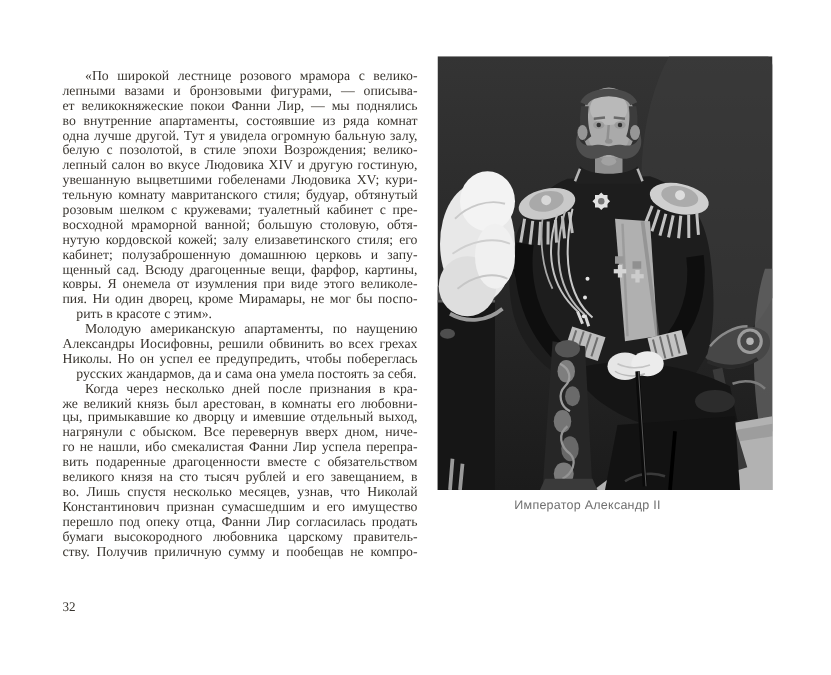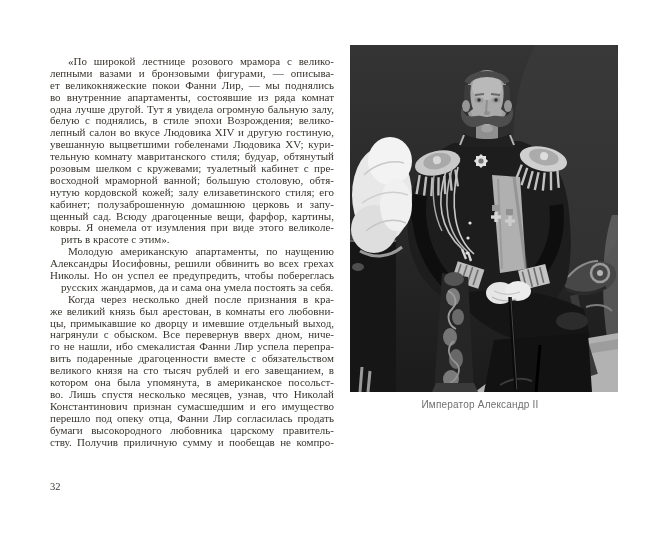--- a/index.html
+++ b/index.html
@@ -25,59 +25,59 @@
   .page-number{
     position:absolute;left:50px;top:481px;width:284px;text-align:left;
     color:#39352f;font-size:10.5px;font-family:"Liberation Serif", serif;
   }
   
   .photo-wrap{
     position:absolute;left:350px;top:45px;width:268px;height:347px;
   }
   .photo-wrap svg{display:block;}
   .photo-caption{
-    position:absolute;left:346px;top:399px;width:268px;text-align:center;
+    position:absolute;left:336px;top:399px;width:268px;text-align:center;
     color:#6f6f6f;font-size:10px;font-family:"Liberation Sans", sans-serif;
     letter-spacing:.2px;
   }
 </style>
 </head>
 <body>
 
 <div class="book-page">
 
   <div class="text-column">
       <div class="line indent">«По широкой лестнице розового мрамора с велико-</div>
       <div class="line">лепными вазами и бронзовыми фигурами, — описыва-</div>
       <div class="line">ет великокняжеские покои Фанни Лир, — мы поднялись</div>
       <div class="line">во внутренние апартаменты, состоявшие из ряда комнат</div>
       <div class="line">одна лучше другой. Тут я увидела огромную бальную залу,</div>
-      <div class="line">белую с поднялись, в стиле эпохи Возрождения; велико-</div>
+      <div class="line">белую с позолотой, в стиле эпохи Возрождения; велико-</div>
       <div class="line">лепный салон во вкусе Людовика XIV и другую гостиную,</div>
       <div class="line">увешанную выцветшими гобеленами Людовика XV; кури-</div>
       <div class="line">тельную комнату мавританского стиля; будуар, обтянутый</div>
       <div class="line">розовым шелком с кружевами; туалетный кабинет с пре-</div>
       <div class="line">восходной мраморной ванной; большую столовую, обтя-</div>
       <div class="line">нутую кордовской кожей; залу елизаветинского стиля; его</div>
       <div class="line">кабинет; полузаброшенную домашнюю церковь и запу-</div>
       <div class="line">щенный сад. Всюду драгоценные вещи, фарфор, картины,</div>
       <div class="line">ковры. Я онемела от изумления при виде этого великоле-</div>
+      <div class="line">пия. Ни один дворец, кроме Мирамары, не мог бы поспо-</div>
       <div class="line para-end">рить в красоте с этим».</div>
       <div class="line indent">Молодую американскую апартаменты, по наущению</div>
       <div class="line">Александры Иосифовны, решили обвинить во всех грехах</div>
       <div class="line">Николы. Но он успел ее предупредить, чтобы побереглась</div>
       <div class="line para-end">русских жандармов, да и сама она умела постоять за себя.</div>
       <div class="line indent">Когда через несколько дней после признания в кра-</div>
       <div class="line">же великий князь был арестован, в комнаты его любовни-</div>
       <div class="line">цы, примыкавшие ко дворцу и имевшие отдельный выход,</div>
       <div class="line">нагрянули с обыском. Все перевернув вверх дном, ниче-</div>
       <div class="line">го не нашли, ибо смекалистая Фанни Лир успела перепра-</div>
       <div class="line">вить подаренные драгоценности вместе с обязательством</div>
       <div class="line">великого князя на сто тысяч рублей и его завещанием, в</div>
-      <div class="line">котором она была упомянута, в американское посольст-</div>
       <div class="line">во. Лишь спустя несколько месяцев, узнав, что Николай</div>
       <div class="line">Константинович признан сумасшедшим и его имущество</div>
       <div class="line">перешло под опеку отца, Фанни Лир согласилась продать</div>
       <div class="line">бумаги высокородного любовника царскому правитель-</div>
       <div class="line">ству. Получив приличную сумму и пообещав не компро-</div>
     </div>
 
   <div class="photo-wrap">
     <svg viewBox="0 0 268 347" width="268" height="347">
       <defs>

